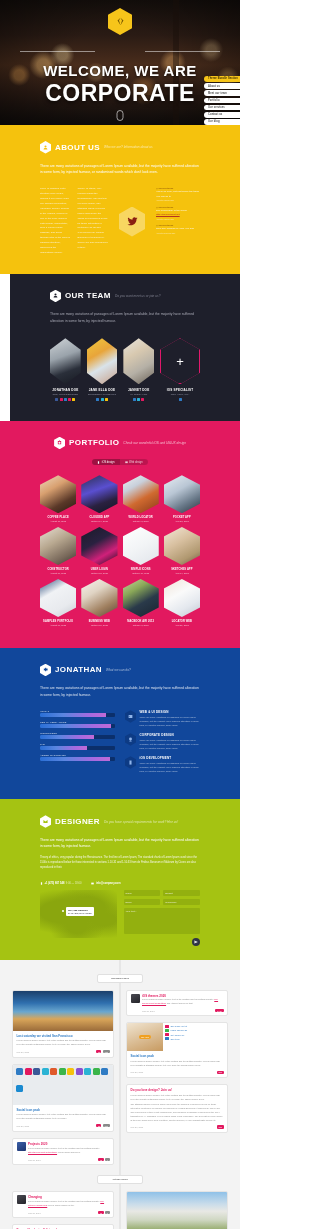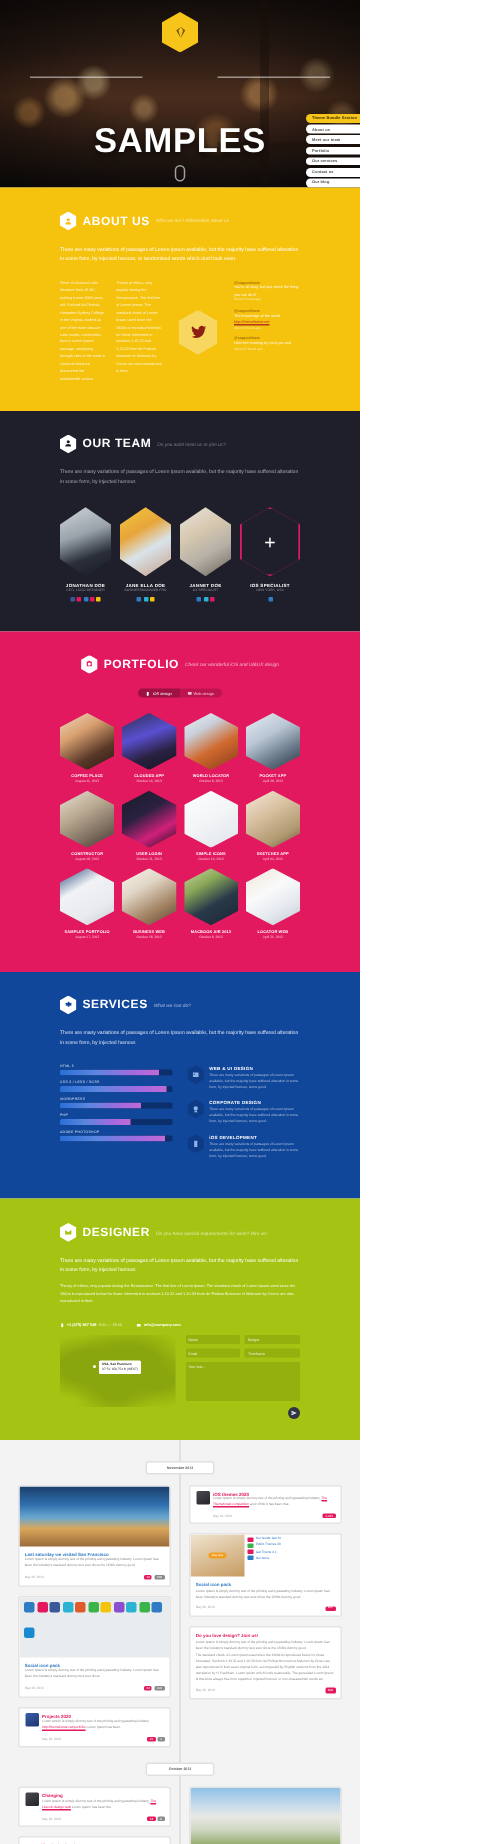--- a/index.html
+++ b/index.html
@@ -97,21 +97,21 @@
     display:flex; align-items:center; justify-content:center;
   }
   .bird-hex svg { width:11px; height:11px; fill:#8a1f12; }
   .tw-feed { width:44px; flex:none; }
   .tw-item { margin-bottom:4.5px; }
   .tw-h { font-size:2.5px; font-weight:bold; color:#a8720a; }
   .tw-b { font-size:2.5px; line-height:1.7; color:rgba(255,255,255,.92); }
   .tw-t { font-size:2.2px; color:rgba(255,255,255,.65); margin-top:.5px; }
 
   
-  .team { background:#1e1f2b; color:#fff; padding-bottom:20px; }
+  .team { background:#1e1f2b; color:#fff; padding-bottom:20px;margin-left:10px; }
   .team .hexi { background:#fff; } .team .hexi svg { fill:#1e1f2b; }
   .team .sub { color:#9b9cab; }
   .team .lead { color:#a9aab6; }
   .team-row { display:flex; gap:6px; margin-top:14px; }
   .tm { flex:1; text-align:center; }
   .tm-ph { width:100%; max-width:40px; height:46px; margin:0 auto;
     clip-path:polygon(50% 0%,100% 25%,100% 75%,50% 100%,0% 75%,0% 25%); }
   .tm1 { background:linear-gradient(160deg,#cfd4d8 0%,#9aa3ab 40%,#2a2f3a 70%,#171a22 100%); }
   .tm2 { background:linear-gradient(150deg,#f0c93c 0%,#e8a53a 35%,#d9e3ea 60%,#c7a089 100%); }
   .tm3 { background:linear-gradient(150deg,#e7e4df 0%,#d8c9b0 35%,#b5b0a6 65%,#6b6358 100%); }
@@ -246,21 +246,22 @@
     <div class="bridge"></div>
 
     <div class="logo-hex">
       <svg viewBox="0 0 24 24">
           <path fill="#7a5a00" d="M12 2 L20 9 L12 22 L4 9 Z M12 2 L8 9 L12 22 L16 9 Z"></path>
         </svg>
     </div>
 
     <div class="hello-rule l"></div>
     <div class="hello-rule r"></div>
-    <div class="hero-t2">SAMPLES</div>
+    <div class="hero-t1">WELCOME, WE ARE</div>
+    <div class="hero-t2">CORPORATE</div>
     <div class="hero-scroll"></div>
 
     <nav class="sidenav">
       <div class="nv on">Theme Bundle Section</div>
       <div class="nv">About us</div>
       <div class="nv">Meet our team</div>
       <div class="nv">Portfolio</div>
       <div class="nv">Our services</div>
       <div class="nv">Contact us</div>
       <div class="nv">Our blog</div>
@@ -465,21 +466,21 @@
   </section>
 
   <section class="sec serv">
     <div class="sec-inner">
       <div class="head">
         <span class="hexi">
           <svg viewBox="0 0 24 24">
               <path d="M12 8a4 4 0 100 8 4 4 0 000-8zm9 4l2-2-2-3-3 1-2-1-1-3h-4l-1 3-2 1-3-1-2 3 2 2-2 2 2 3 3-1 2 1 1 3h4l1-3 2-1 3 1 2-3z"></path>
             </svg>
         </span>
-        <h2>SERVICES</h2>
+        <h2>JONATHAN</h2>
         <span class="sub">What we can do?</span>
       </div>
       <p class="lead">There are many variations of passages of Lorem Ipsum available, but the majority have suffered alteration in some form, by injected humour.</p>
 
       <div class="serv-body">
         <div class="skills">
           <div class="sk">
             <div class="sk-l">HTML 5</div>
             <div class="sk-t">
                 <div class="sk-f" style="width:88%"></div>

